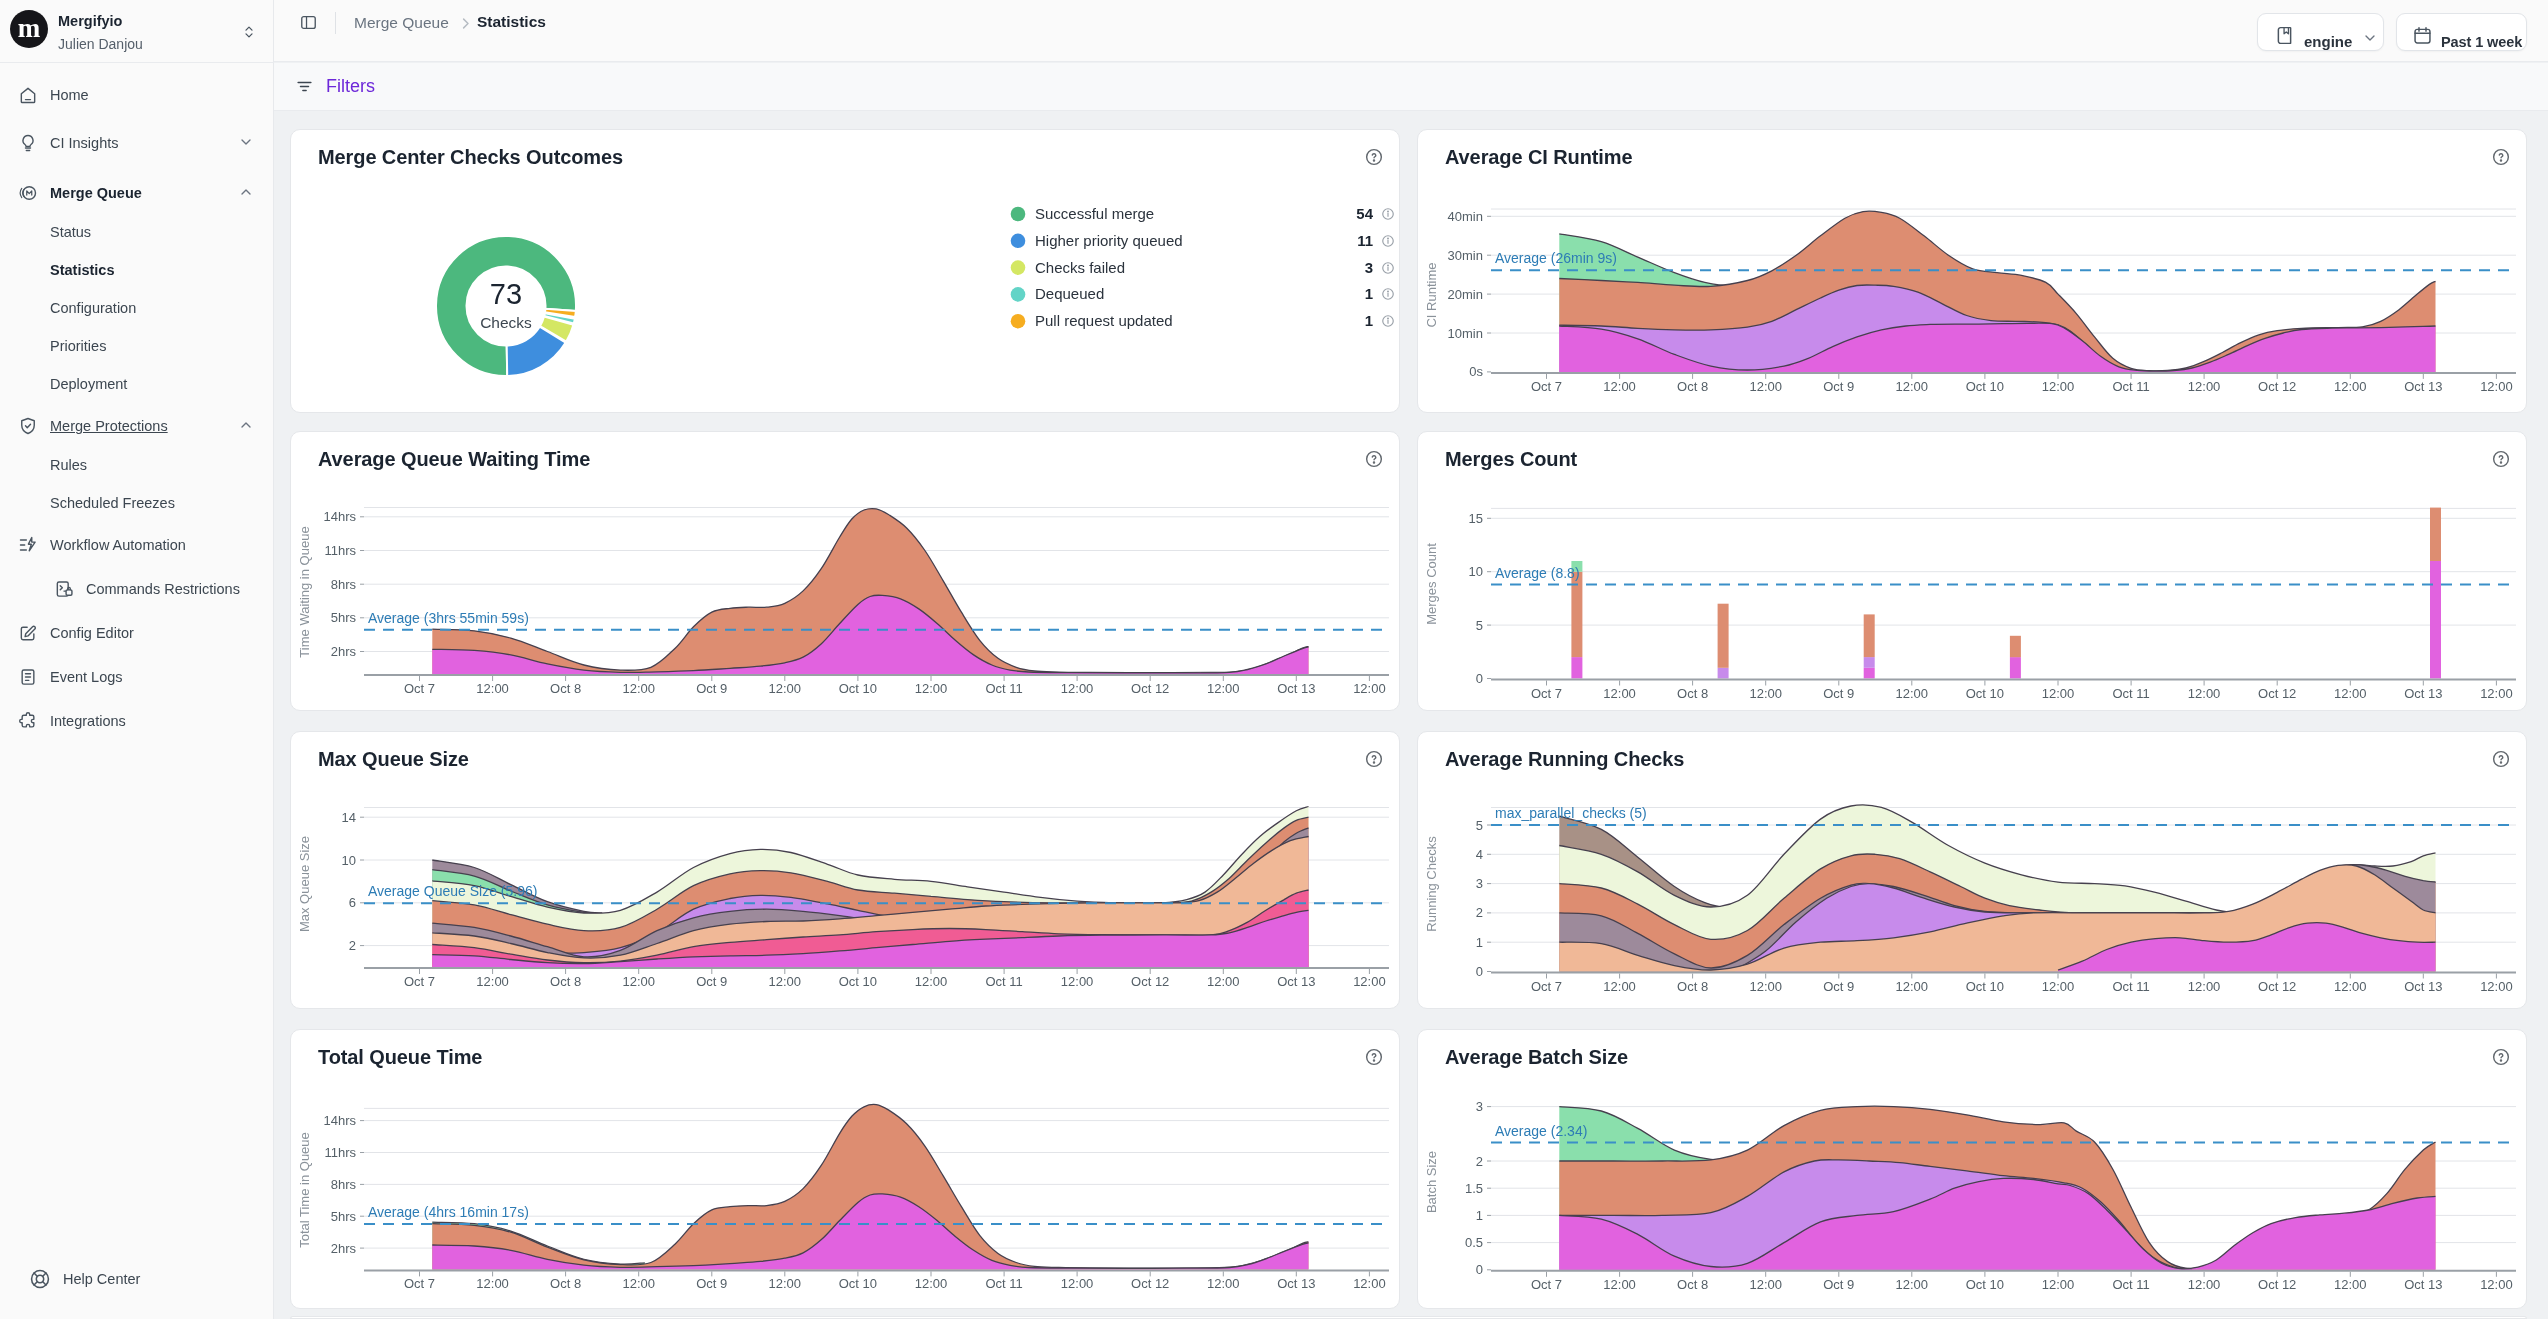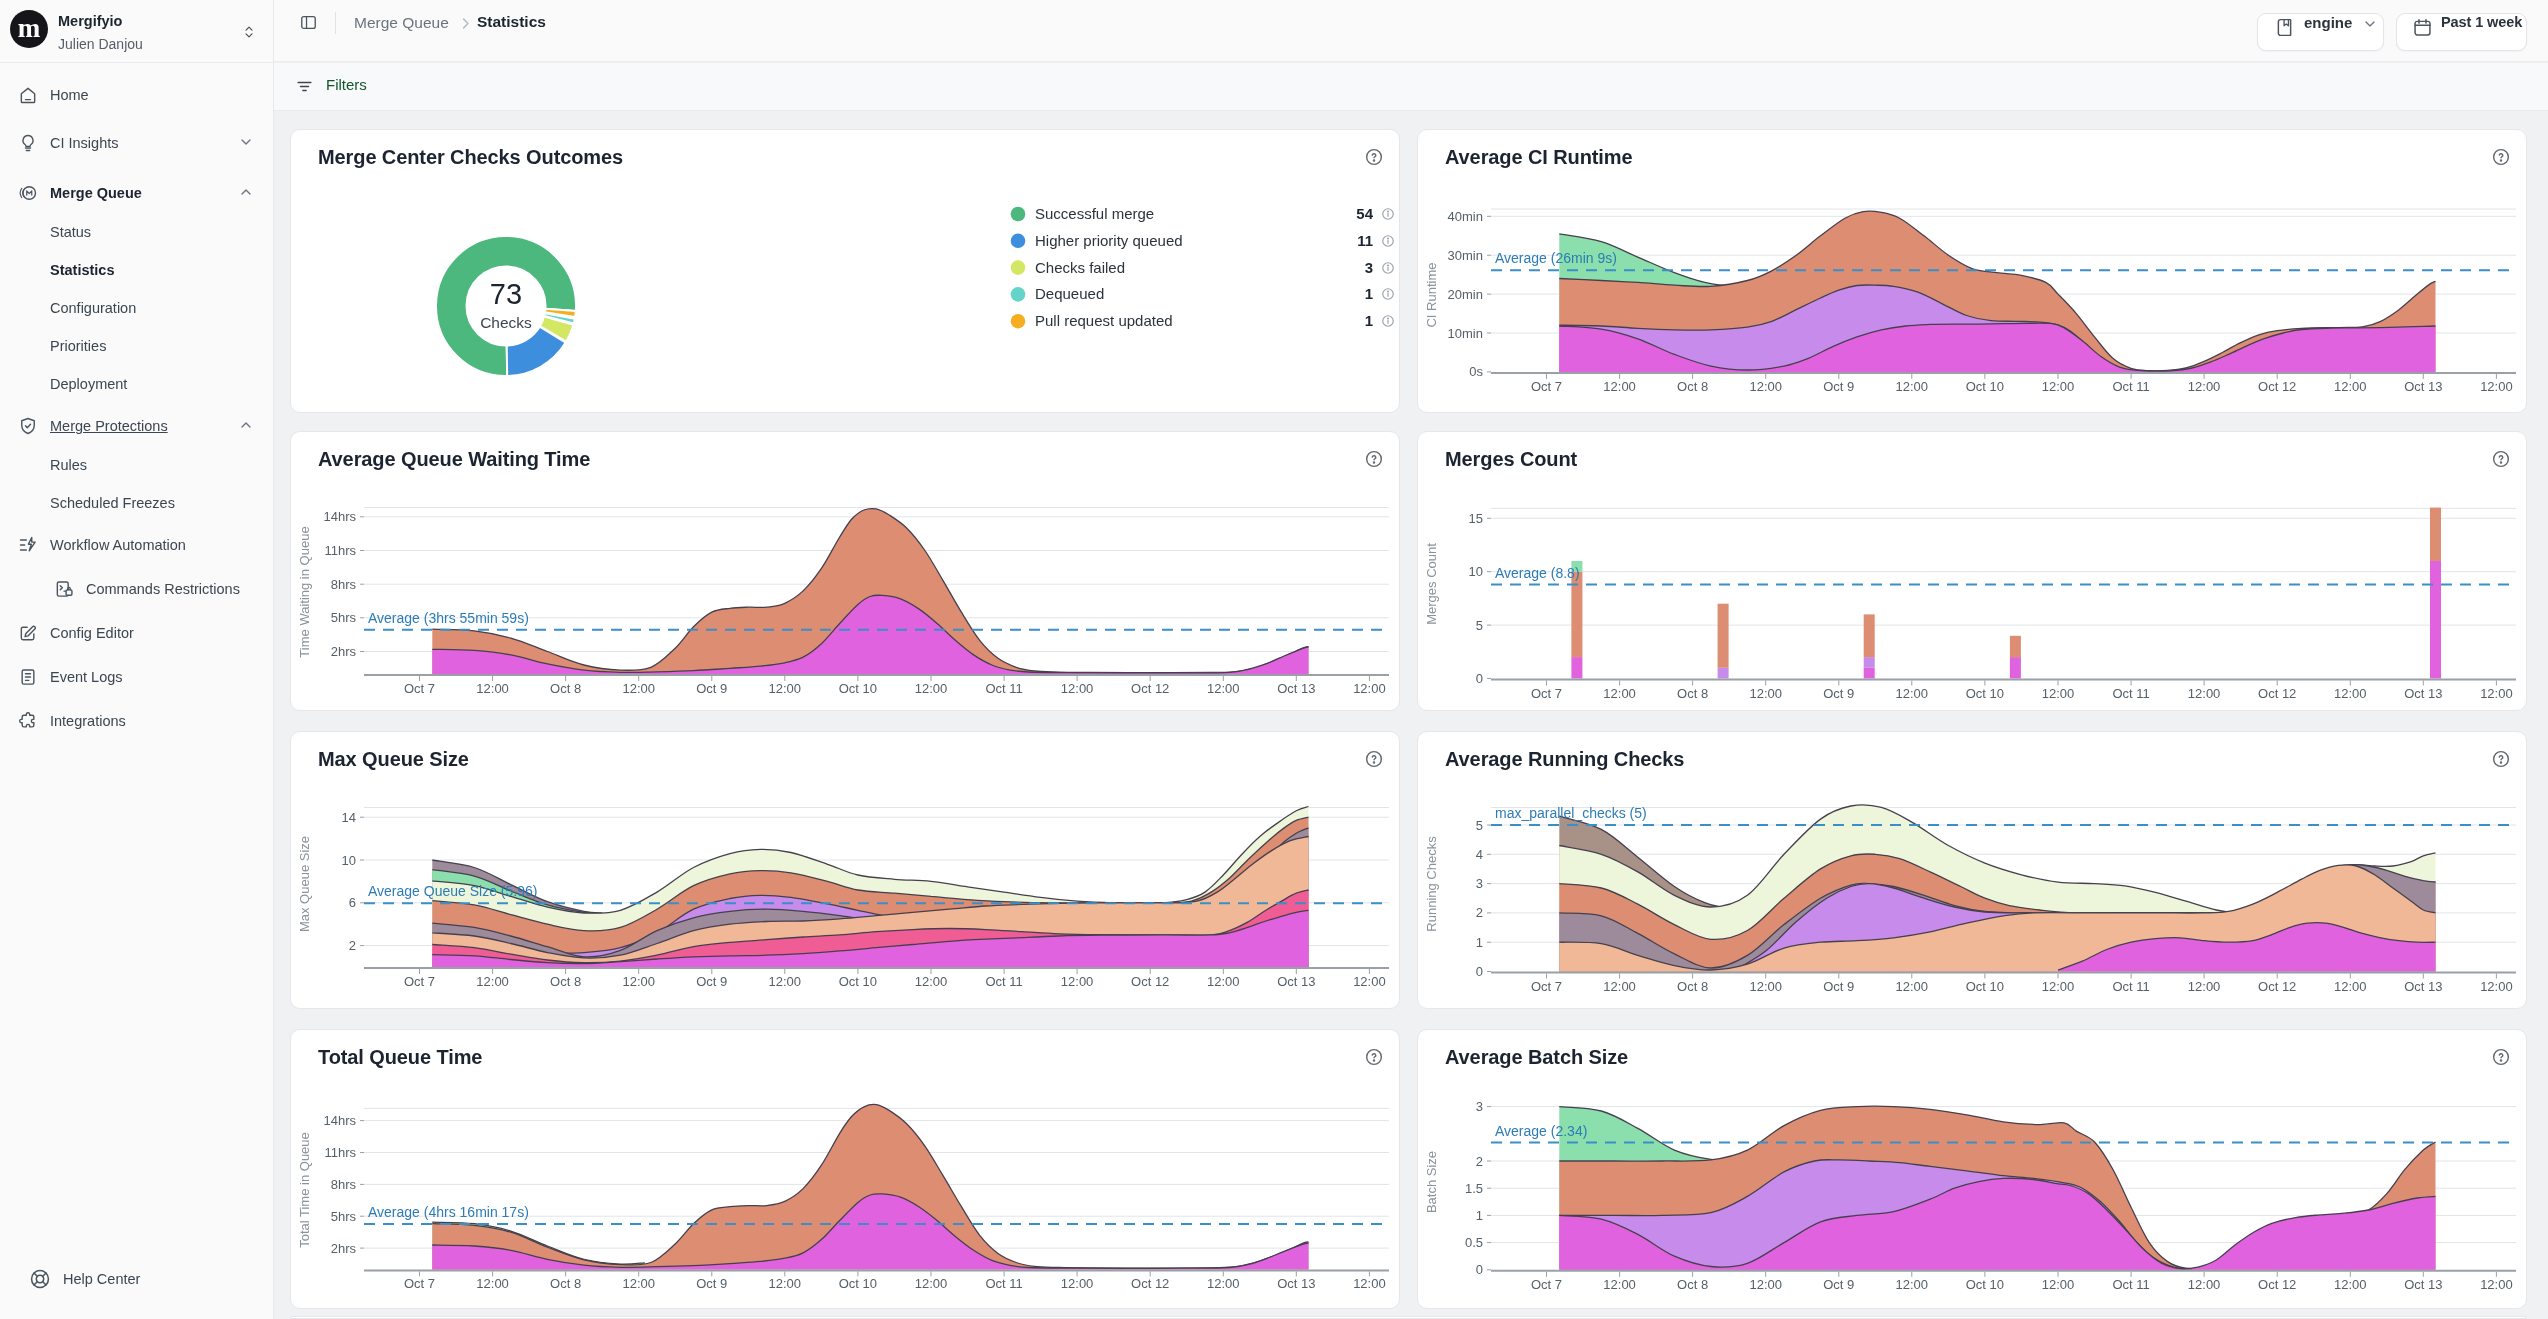--- a/index.html
+++ b/index.html
@@ -5,21 +5,21 @@
 .sb{position:absolute;left:0;top:0;width:274px;height:1319px;background:#fafafa;border-right:1px solid #e7e9ec}
 .nav{position:absolute;left:0;width:274px;height:40px;display:flex;align-items:center;color:#3c4650;font-size:14.5px}
 .nav svg{margin-left:18px}
 .nav .lb{margin-left:12px;flex:1}
 .nav .noic{margin-left:50px}
 .nav .chv{margin-right:20px}
 .topbar{position:absolute;left:274px;top:0;width:2274px;height:62px;background:#fafafa;border-bottom:1px solid #e9ebee}
 .filters{position:absolute;left:274px;top:63px;width:2274px;height:48px;background:#f8f9fa;border-bottom:1px solid #e9ebee}
 .card{position:absolute;background:#fff;border:1px solid #e5e7ea;border-radius:10px}
 .ct{position:absolute;left:27px;top:16px;font-size:20px;font-weight:700;color:#1b2430;letter-spacing:-.1px}
-.btn{position:absolute;top:13px;height:38px;background:#fff;border:1px solid #e2e5e9;border-radius:9px;display:flex;align-items:flex-start;box-shadow:0 1px 2px rgba(0,0,0,.04);white-space:nowrap}
+.btn{position:absolute;top:13px;height:38px;background:#fff;border:1px solid #e2e5e9;border-radius:9px;display:flex;align-items:flex-end;box-shadow:0 1px 2px rgba(0,0,0,.04);white-space:nowrap}
 </style></head><body>
 <div class="sb">
 <div style="position:absolute;left:10px;top:10px;width:38px;height:38px;border-radius:50%;background:#16161a;color:#fff;text-align:center;font-family:'Liberation Serif',serif;font-weight:700;font-size:27px;line-height:36px">m</div>
 <div style="position:absolute;left:58px;top:13px;font-size:14.5px;font-weight:700;color:#1b2430">Mergifyio</div>
 <div style="position:absolute;left:58px;top:36px;font-size:14px;color:#555f6a">Julien Danjou</div>
 <div style="position:absolute;left:240px;top:23px"><svg class="" width="18" height="18" viewBox="0 0 24 24" fill="none" stroke="#4a5560" stroke-width="1.7" stroke-linecap="round" stroke-linejoin="round">
         <path d="M8 9.5 12 5.5l4 4M8 14.5l4 4 4-4"></path>
       </svg></div>
 <div style="position:absolute;left:0;top:62px;width:274px;border-top:1px solid #e9ebee"></div>
 <div class="nav" style="top:75px;">
@@ -153,21 +153,21 @@
           <rect x="3.5" y="5" width="17" height="15.5" rx="2.5"></rect>
           <path d="M8 3v4M16 3v4M3.5 9.5h17"></path>
         </svg></div>
 <div style="margin-left:8px;font-size:14.5px;font-weight:700;color:#2b333d;letter-spacing:-0.1px">Past 1 week</div>
     </div>
 </div>
 <div class="filters">
 <div style="position:absolute;left:21px;top:14px"><svg width="19" height="19" viewBox="0 0 24 24" fill="none" stroke="#3c4650" stroke-width="2" stroke-linecap="round">
         <path d="M4 7h16M7 12h10M10 17h4"></path>
       </svg></div>
-<div style="position:absolute;left:52px;top:13px;font-size:15px;color:#14532d">Filters</div>
+<div style="position:absolute;left:52px;top:13px;font-size:18px;color:#6d28d9">Filters</div>
 </div>
 <div class="card" style="left:290px;top:129px;width:1110px;height:284px">
     <div class="ct">Merge Center Checks Outcomes</div>
     <div style="position:absolute;left:1074px;top:18px;width:18px;height:18px"><svg width="18" height="18" viewBox="0 0 24 24" fill="none" stroke="#62686e" stroke-width="1.9" stroke-linecap="round">
         <circle cx="12" cy="12" r="9.8"></circle>
         <path d="M9.7 9.4a2.4 2.4 0 0 1 4.7.6c0 1.5-2.3 1.9-2.3 3.1"></path>
         <circle cx="12" cy="16.8" r="0.7" fill="#62686e"></circle>
       </svg></div>
     <svg width="1110" height="284" viewBox="0 0 1110 284" style="position:absolute;left:0;top:0">
       <path d="M216.22 245.99A70 70 0 1 1 284.83 180.88L254.40 178.76A39.5 39.5 0 1 0 215.69 215.49Z" fill="#4cb87e" stroke="#fff" stroke-width="2"></path>

